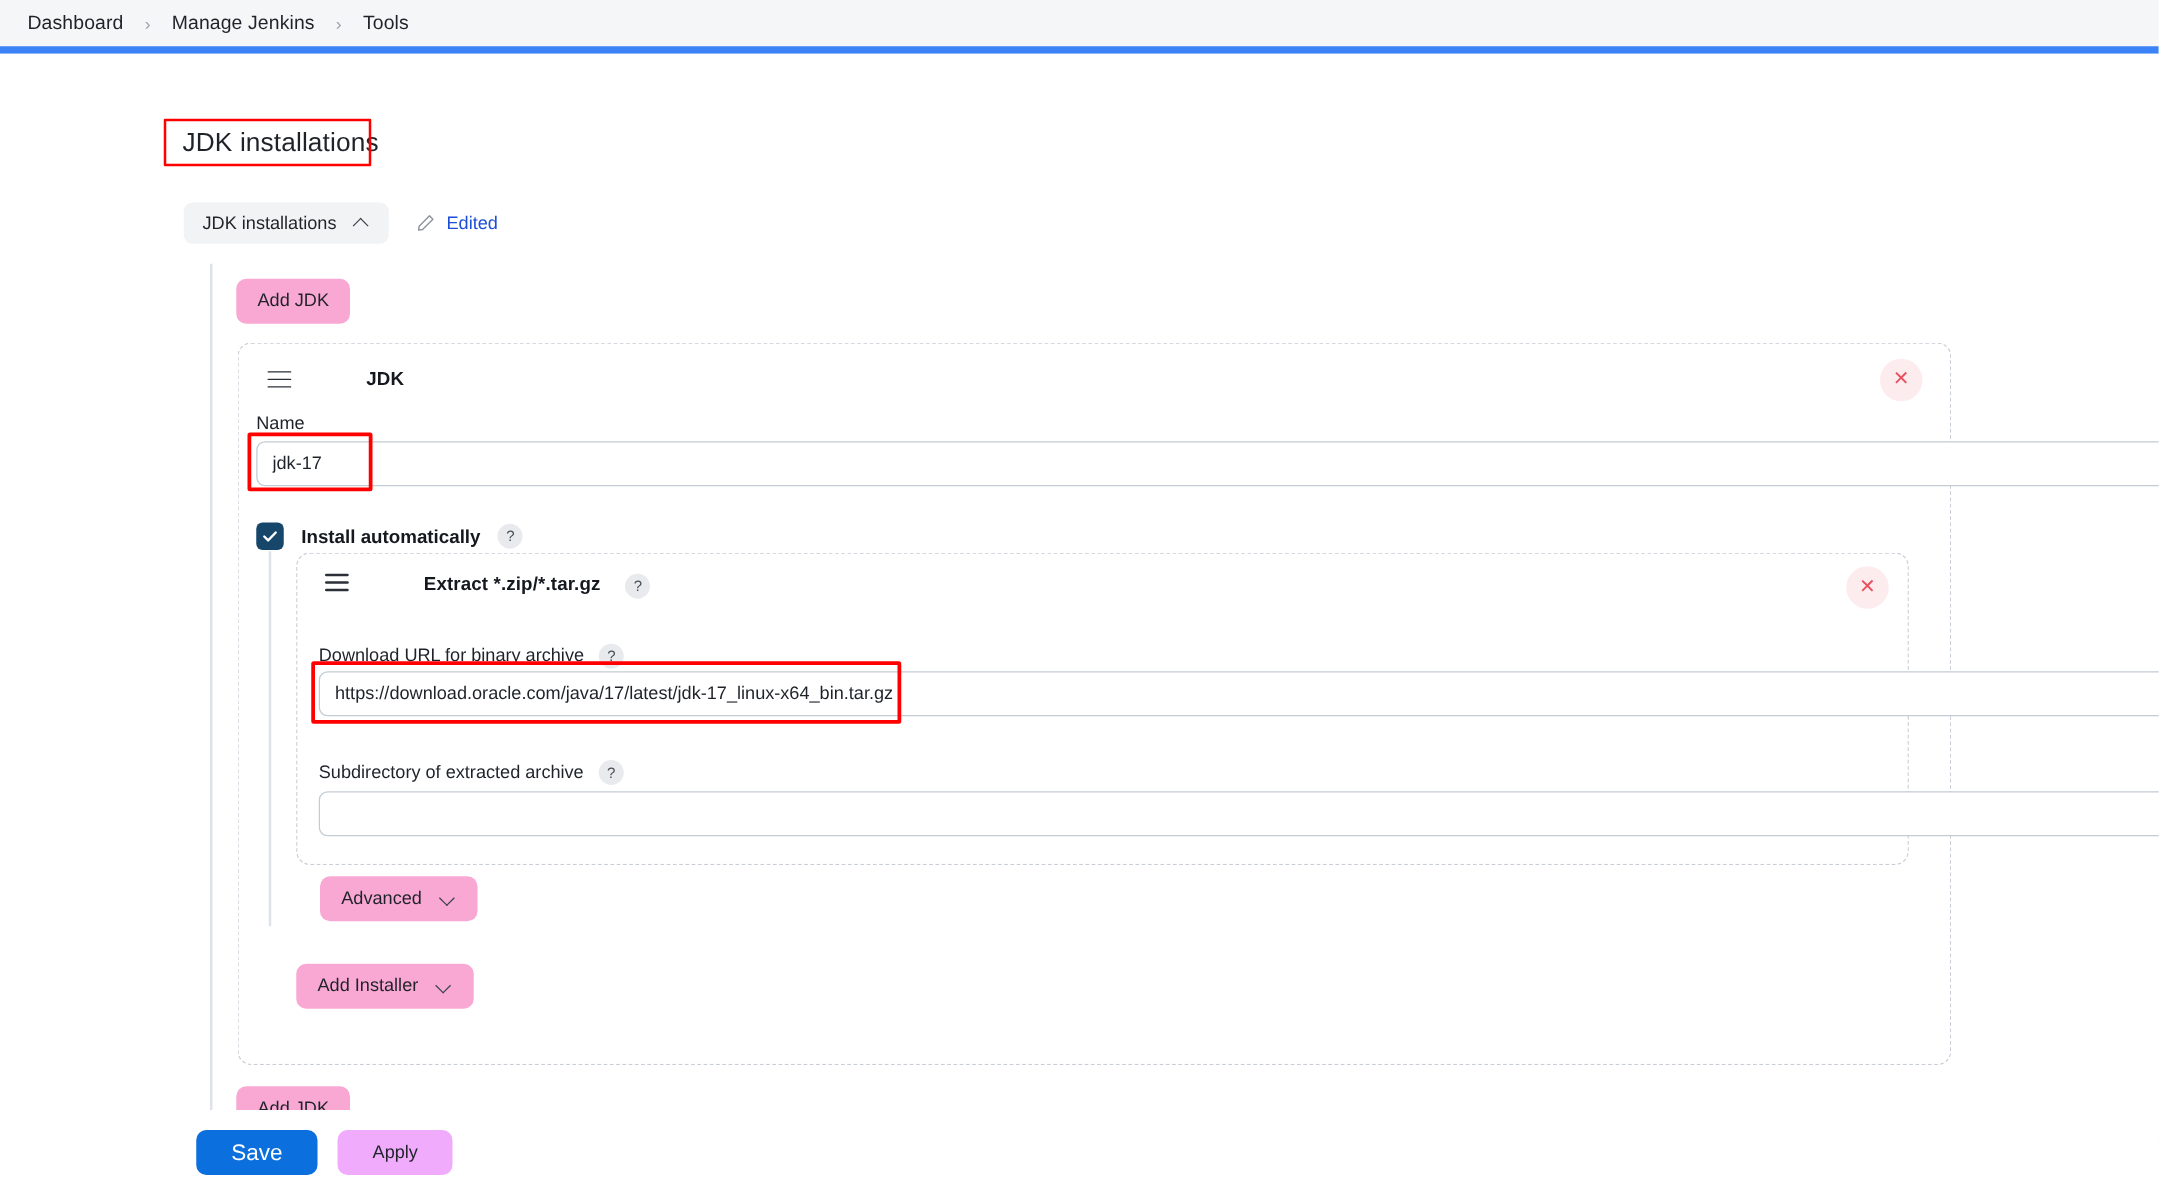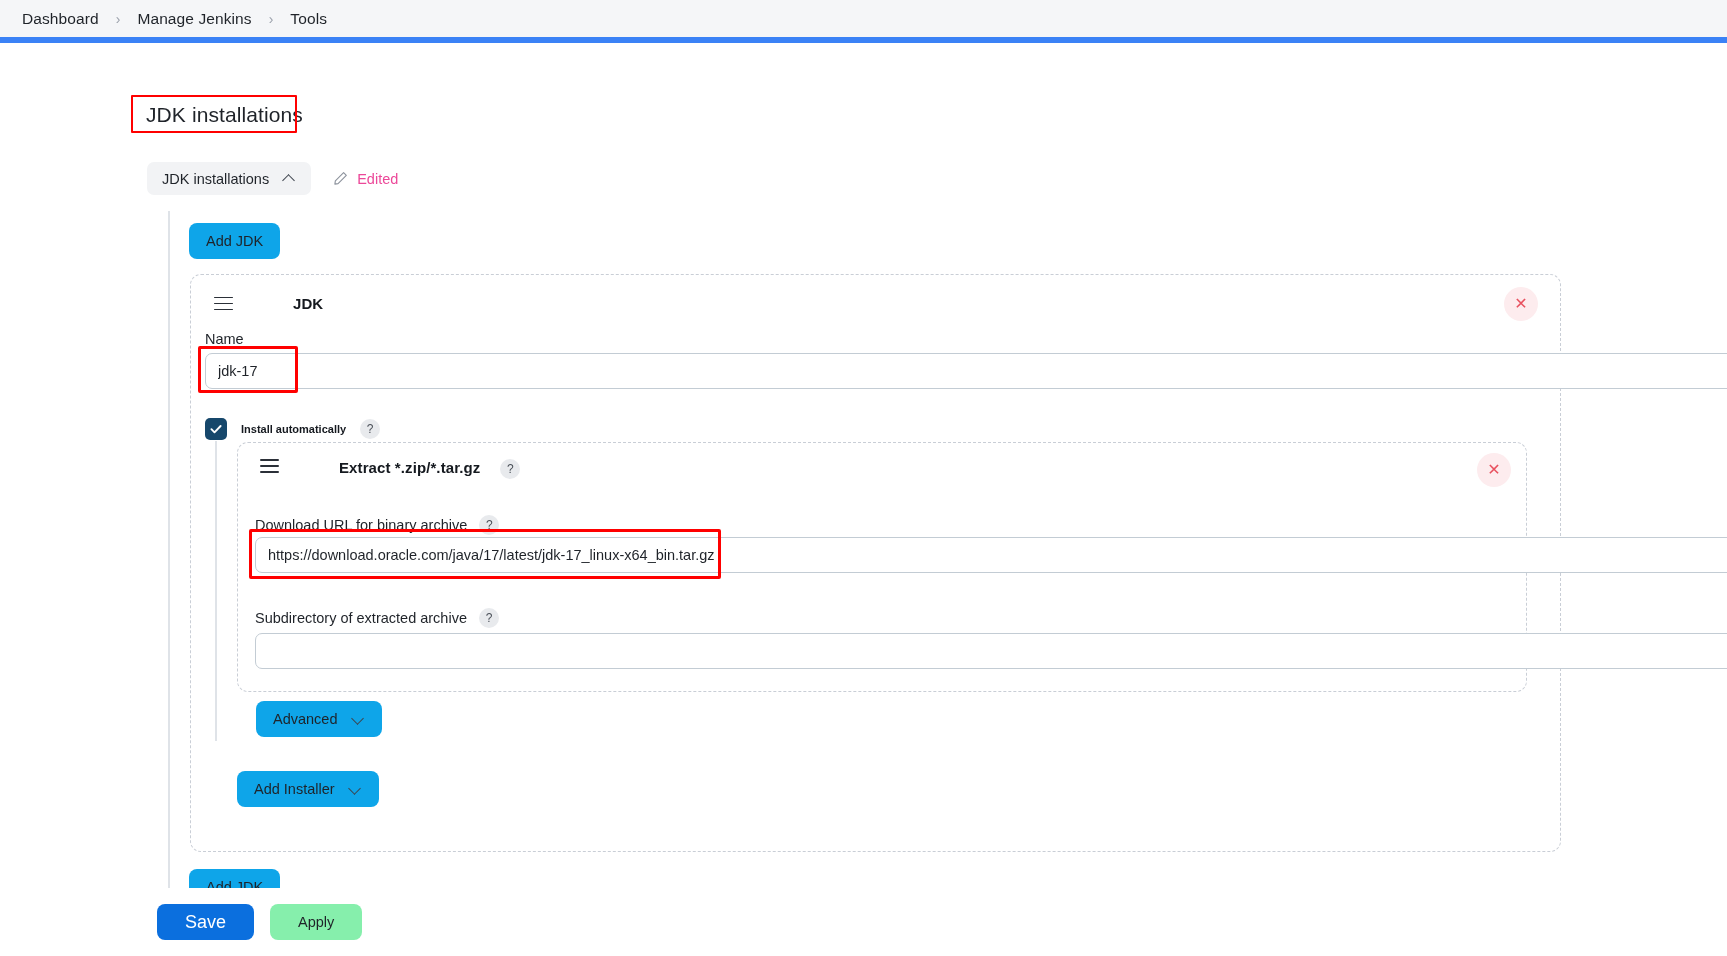--- a/index.html
+++ b/index.html
@@ -105,37 +105,37 @@
   }
   .chev.down::before {
     top: 1px;
     transform: rotate(-135deg);
   }
   .edited {
     display: flex;
     align-items: center;
     gap: 9px;
     font-size: 14.5px;
-    color: #ec4899;
+    color: #1d4ed8;
   }
   .pencil { width: 15px; height: 15px; display: block; }
 
   
   .guide {
     position: absolute;
     left: 168px;
     top: 168px;
     width: 1.5px;
     height: 690px;
     background: #dfe3e8;
   }
 
   
   .btn-soft {
-    background: #0ea5e9;
+    background: #f9a8d4;
     border: none;
     border-radius: 8px;
     height: 36px;
     padding: 0 17px;
     font-size: 14.5px;
     color: #1f2329;
     cursor: pointer;
     display: inline-flex;
     align-items: center;
     gap: 14px;
@@ -245,21 +245,21 @@
     display: flex; align-items: center; gap: 14px;
   }
   .cb {
     width: 22px; height: 22px;
     border-radius: 5px;
     background: #16476b;
     display: flex; align-items: center; justify-content: center;
     cursor: pointer;
   }
   .cb svg { display: block; }
-  .auto-label { font-size: 11px; font-weight: bold; color: #15191f; }
+  .auto-label { font-size: 15px; font-weight: bold; color: #15191f; }
 
   
   .guide-inner {
     position: absolute;
     left: 215px; top: 398px;
     width: 1.5px; height: 300px;
     background: #dfe3e8;
   }
   .panel-inst {
     left: 237px;
@@ -307,21 +307,21 @@
     color: #ffffff;
     border: none;
     border-radius: 8px;
     height: 36px;
     padding: 0 28px;
     font-size: 18px;
     cursor: pointer;
     font-family: inherit;
   }
   .btn-apply {
-    background: #86efac;
+    background: #f0abfc;
     color: #1f2329;
     border: none;
     border-radius: 8px;
     height: 36px;
     padding: 0 28px;
     font-size: 14.5px;
     cursor: pointer;
     font-family: inherit;
     text-align: center;
   }

